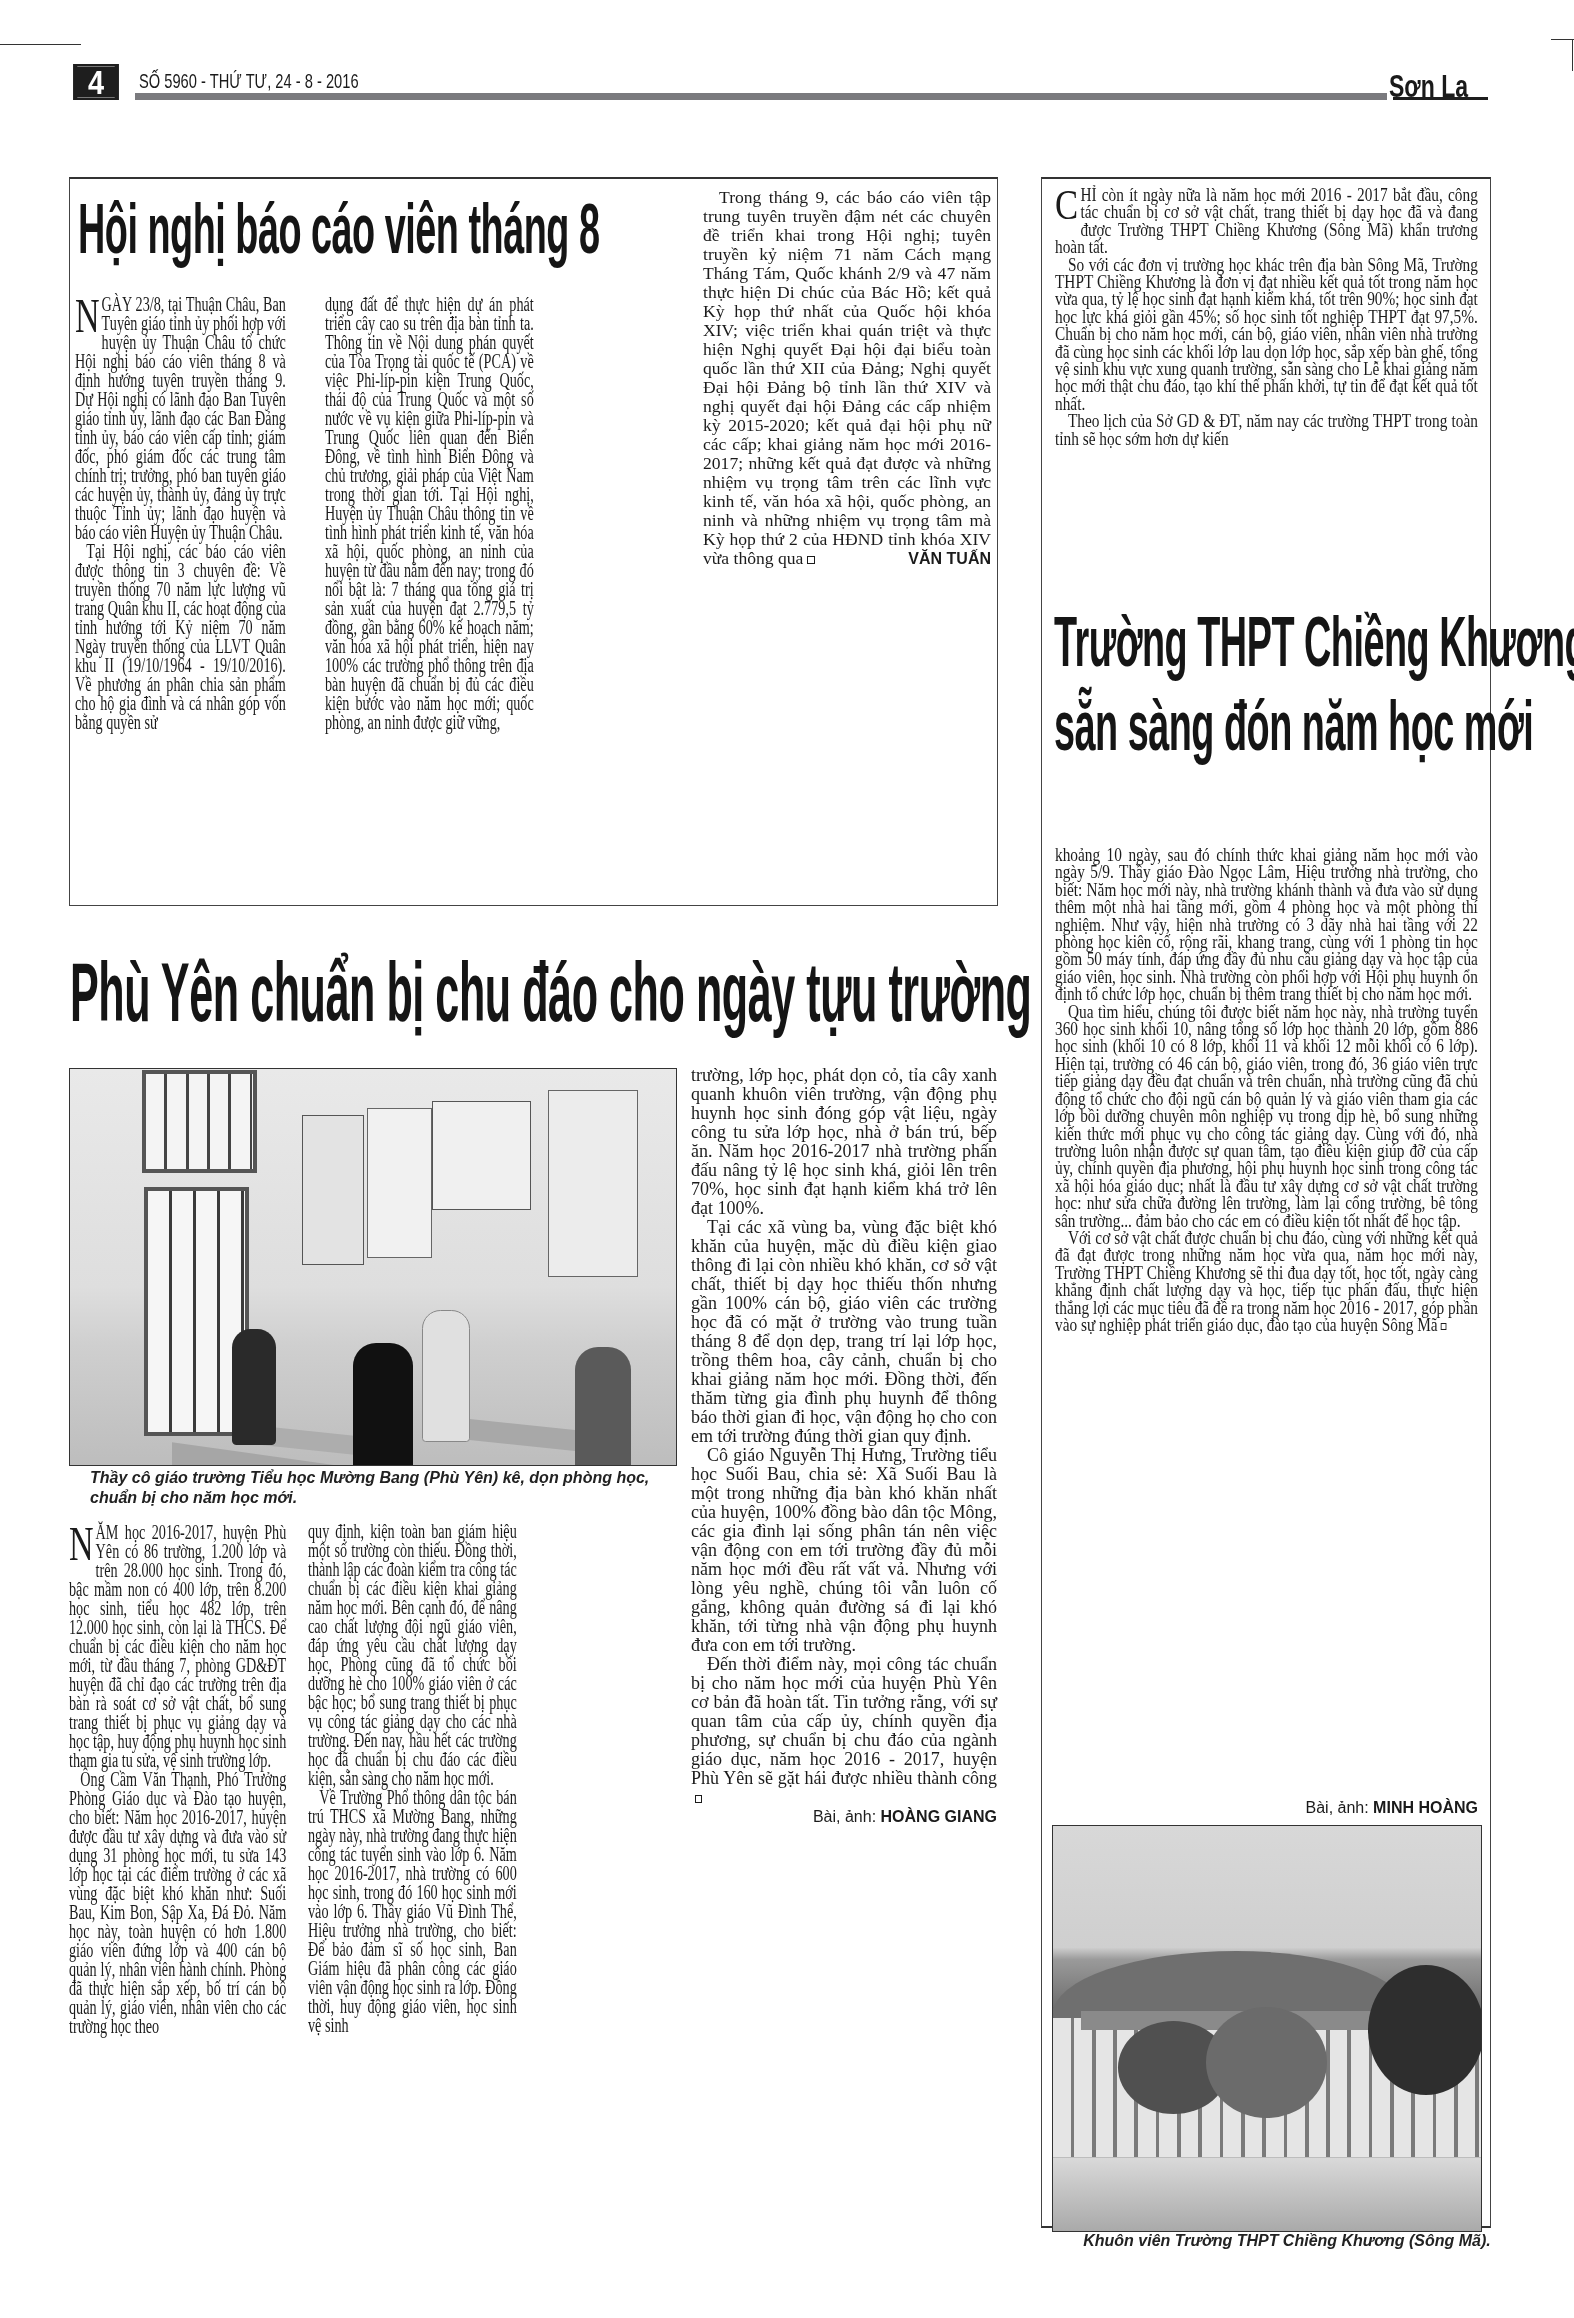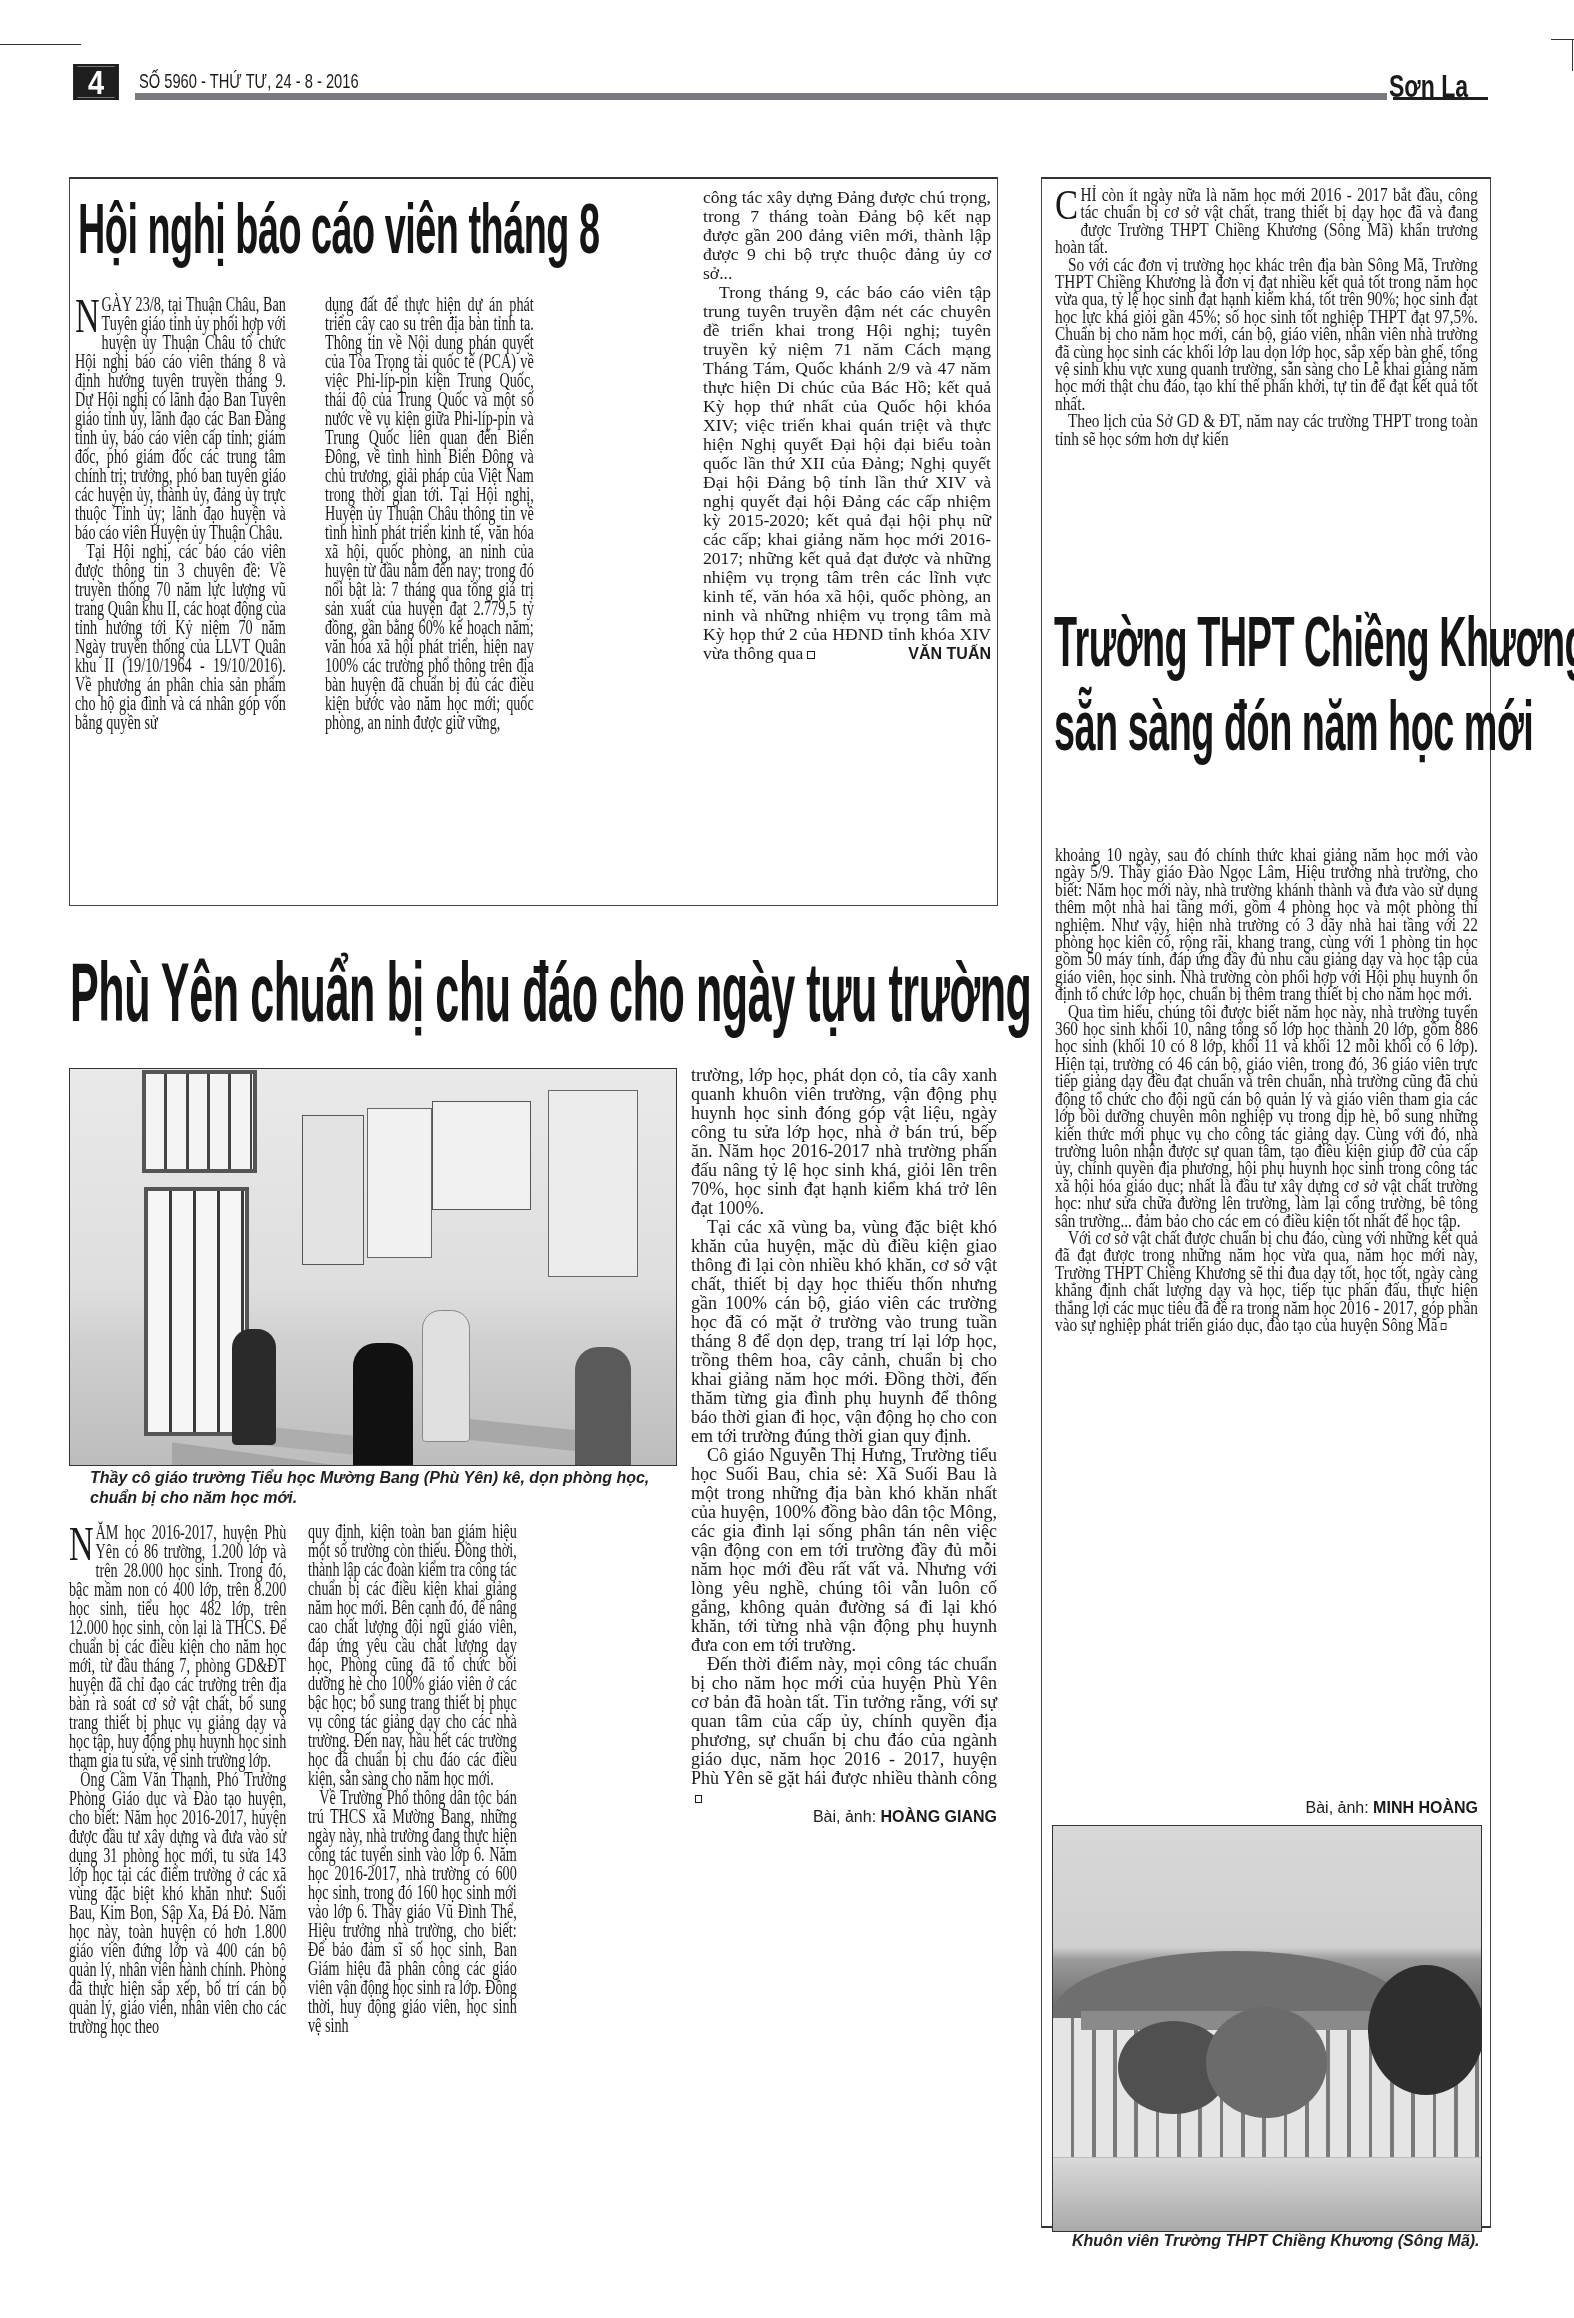--- a/index.html
+++ b/index.html
@@ -63,21 +63,20 @@
     <p class="first"><span class="dropcap">N</span><span>GÀY 23/8, tại Thuận Châu, Ban Tuyên giáo tỉnh ủy phối hợp với huyện ủy Thuận Châu tổ chức Hội nghị báo cáo viên tháng 8 và định hướng tuyên truyền tháng 9. Dự Hội nghị có lãnh đạo Ban Tuyên giáo tỉnh ủy, lãnh đạo các Ban Đảng tỉnh ủy, báo cáo viên cấp tỉnh; giám đốc, phó giám đốc các trung tâm chính trị; trưởng, phó ban tuyên giáo các huyện ủy, thành ủy, đảng ủy trực thuộc Tỉnh ủy; lãnh đạo huyện và báo cáo viên Huyện ủy Thuận Châu.</span></p>
     <p>Tại Hội nghị, các báo cáo viên được thông tin 3 chuyên đề: Về truyền thống 70 năm lực lượng vũ trang Quân khu II, các hoạt động của tỉnh hướng tới Kỷ niệm 70 năm Ngày truyền thống của LLVT Quân khu II (19/10/1964 - 19/10/2016). Về phương án phân chia sản phẩm cho hộ gia đình và cá nhân góp vốn bằng quyền sử</p>
   </div>
 </div>
 <div class="col cond" style="left:302px;top:295px;width:209px;margin-left:23px;">
   <div style="width:294px;transform:scaleX(0.71);transform-origin:left top;">
     <p class="first">dụng đất để thực hiện dự án phát triển cây cao su trên địa bàn tỉnh ta. Thông tin về Nội dung phán quyết của Tòa Trọng tài quốc tế (PCA) về việc Phi-líp-pin kiện Trung Quốc, thái độ của Trung Quốc và một số nước về vụ kiện giữa Phi-líp-pin và Trung Quốc liên quan đến Biển Đông, về tình hình Biển Đông và chủ trương, giải pháp của Việt Nam trong thời gian tới. Tại Hội nghị, Huyện ủy Thuận Châu thông tin về tình hình phát triển kinh tế, văn hóa xã hội, quốc phòng, an ninh của huyện từ đầu năm đến nay; trong đó nổi bật là: 7 tháng qua tổng giá trị sản xuất của huyện đạt 2.779,5 tỷ đồng, gần bằng 60% kế hoạch năm; văn hóa xã hội phát triển, hiện nay 100% các trường phổ thông trên địa bàn huyện đã chuẩn bị đủ các điều kiện bước vào năm học mới; quốc phòng, an ninh được giữ vững,</p>
   </div>
 </div>
 <div class="col" style="left:703px;top:188px;width:288px;font-size:17.6px;line-height:19px;">
-  <p class="first">công tác xây dựng Đảng được chú trọng, trong 7 tháng toàn Đảng bộ kết nạp được gần 200 đảng viên mới, thành lập được 9 chi bộ trực thuộc đảng ủy cơ sở...</p>
   <p><span>Trong tháng 9, các báo cáo viên tập trung tuyên truyền đậm nét các chuyên đề triển khai trong Hội nghị; tuyên truyền kỷ niệm 71 năm Cách mạng Tháng Tám, Quốc khánh 2/9 và 47 năm thực hiện Di chúc của Bác Hồ; kết quả Kỳ họp thứ nhất của Quốc hội khóa XIV; việc triển khai quán triệt và thực hiện Nghị quyết Đại hội đại biểu toàn quốc lần thứ XII của Đảng; Nghị quyết Đại hội Đảng bộ tỉnh lần thứ XIV và nghị quyết đại hội Đảng các cấp nhiệm kỳ 2015-2020; kết quả đại hội phụ nữ các cấp; khai giảng năm học mới 2016-2017; những kết quả đạt được và những nhiệm vụ trọng tâm trên các lĩnh vực kinh tế, văn hóa xã hội, quốc phòng, an ninh và những nhiệm vụ trọng tâm mà Kỳ họp thứ 2 của HĐND tỉnh khóa XIV vừa thông qua</span><span class="endmark"></span>
      <span class="byline" style="float:right;font-weight:bold;">VĂN TUẤN</span></p>
 </div>
 
 <div class="headline" style="left:70px;top:937px;font-size:83px;line-height:111px;transform:scaleX(0.52);">Phù Yên chuẩn bị chu đáo cho ngày tựu trường</div>
 
 <div class="photo photo-classroom" style="left:69px;top:1068px;width:608px;height:398px;">
 
   <div class="ph" style="left:72px;top:0.9px;width:107px;height:95px;border:4.6px solid #555;background:repeating-linear-gradient(90deg,#f4f4f4 0 18.5px,#444 18.5px 21.3px);"></div>
   <div class="ph" style="left:74px;top:118px;width:97px;height:241px;border:4.6px solid #555;background:repeating-linear-gradient(90deg,#f6f6f6 0 21.3px,#3a3a3a 21.3px 24px);"></div>
@@ -149,14 +148,14 @@
 
 <div class="photo photo-campus" style="left:1052px;top:1825px;width:430px;height:407px;">
   <div class="ph" style="left:0;top:125px;width:352px;height:121px;background:#6f6f6f;border-radius:60% 55% 0 0;"></div>
   <div class="ph" style="left:0;top:192px;width:430px;height:139px;background:repeating-linear-gradient(90deg,#e5e5e5 0 17.6px,#7a7a7a 17.6px 21.3px);"></div>
   <div class="ph" style="left:28px;top:185px;width:352px;height:18.5px;background:#8a8a8a;"></div>
   <div class="ph" style="left:65px;top:195px;width:111px;height:93px;background:#505050;border-radius:50%;"></div>
   <div class="ph" style="left:153px;top:181px;width:121px;height:111px;background:#6b6b6b;border-radius:50%;"></div>
   <div class="ph" style="left:315px;top:139px;width:116px;height:130px;background:#2e2e2e;border-radius:50%;"></div>
   <div class="ph" style="left:0;top:332px;width:430px;height:77px;background:linear-gradient(180deg,#d9d9d9,#a7a7a7);"></div>
 </div>
-<div class="caption" style="left:1052px;top:2231px;width:430px;font-size:16px;line-height:20.4px;">Khuôn viên Trường THPT Chiềng Khương (Sông Mã).</div>
+<div class="caption" style="left:1052px;top:2231px;width:430px;font-size:16px;line-height:20.4px;text-align:center;">Khuôn viên Trường THPT Chiềng Khương (Sông Mã).</div>
 
 
 </body></html>

